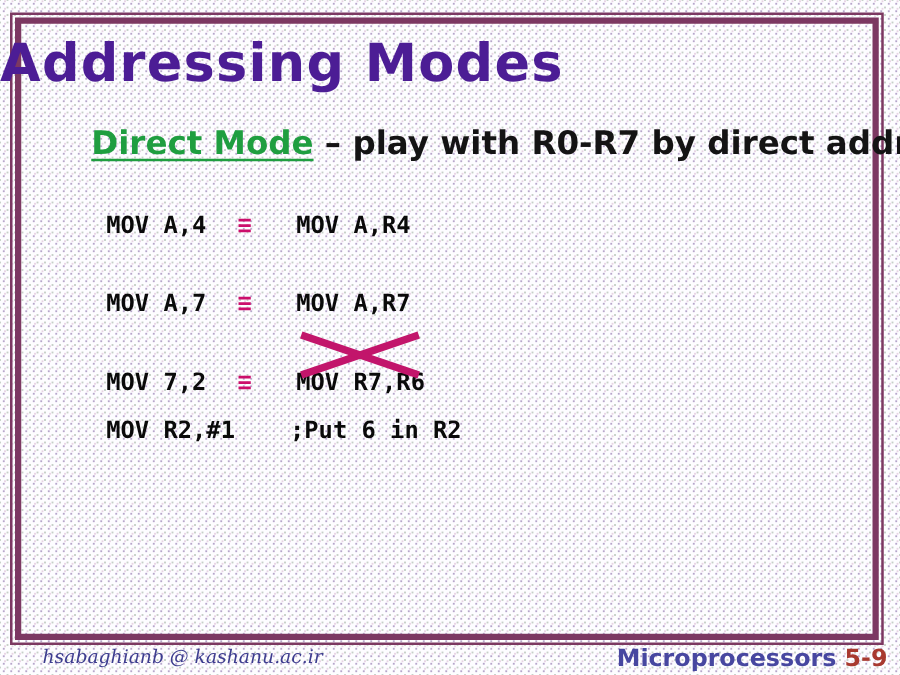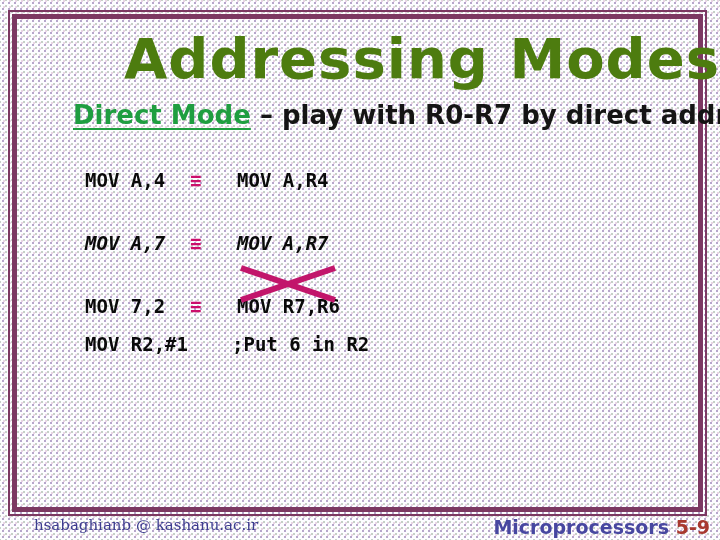--- a/index.html
+++ b/index.html
@@ -22,23 +22,23 @@
     position: absolute; left: 8px; top: 10px; right: 13px; bottom: 24px;
     border: 2px solid #7c3862;
   }
   .frame-inner {
     position: absolute; left: 2px; top: 2px; right: 2px; bottom: 2px;
     border: 5px solid #7c3862;
   }
 
   .title {
     position: absolute; top: 26px; left: 0; width: 100%;
-    text-align: right;
-    font-size: 56px; font-weight: 600; letter-spacing: 1px;
-    color: #4d7c0f;
+    text-align: left;
+    font-size: 42px; font-weight: 600; letter-spacing: 1px;
+    color: #4c1d95;
   }
 
   .subtitle {
     position: absolute; left: 38px; top: 100px;
     font-size: 26px; font-weight: 600; color: #141414;
     white-space: nowrap;
   }
   .subtitle .hl {
     color: #1f9e40;
     text-decoration: underline;
@@ -47,33 +47,33 @@
     margin-left: 35px;
   }
 
   .code-row {
     position: absolute; left: 85px;
     font-family: "DejaVu Sans Mono", "Liberation Mono", monospace;
     font-weight: bold; font-size: 19px; line-height: 1;
     color: #0a0a0a; white-space: pre;
   }
   .row-1 { top: 150px; }
-  .row-2 { top: 213px; font-style: italic; }
+  .row-2 { top: 213px; }
   .row-3 { top: 276px; }
   .row-4 { top: 335px; }
   .row-5 { top: 363px; }
   .col-left  { display: inline-block; width: 105px; margin-top: 21px; }
   .col-left-wide { display: inline-block; width: 147px; }
   .col-eq    { display: inline-block; width: 47px; color: #cc0e6b; }
   .cross-svg { position: absolute; left: 238px; top: 264px; width: 100px; height: 40px; }
 
   .footer-left {
     position: absolute; left: 34px; top: 516px;
     font-family: "DejaVu Serif", "Liberation Serif", serif;
-    font-size: 15px; color: #3d3d8f;
+    font-style: italic; font-size: 15px; color: #3d3d8f;
   }
   .footer-right {
     position: absolute; right: 10px; top: 516px;
     font-size: 19px; font-weight: 700; color: #4747a0;
     white-space: nowrap;
   }
   .footer-right .pagenum { color: #a8392f; }
 </style>
 </head>
 <body>

